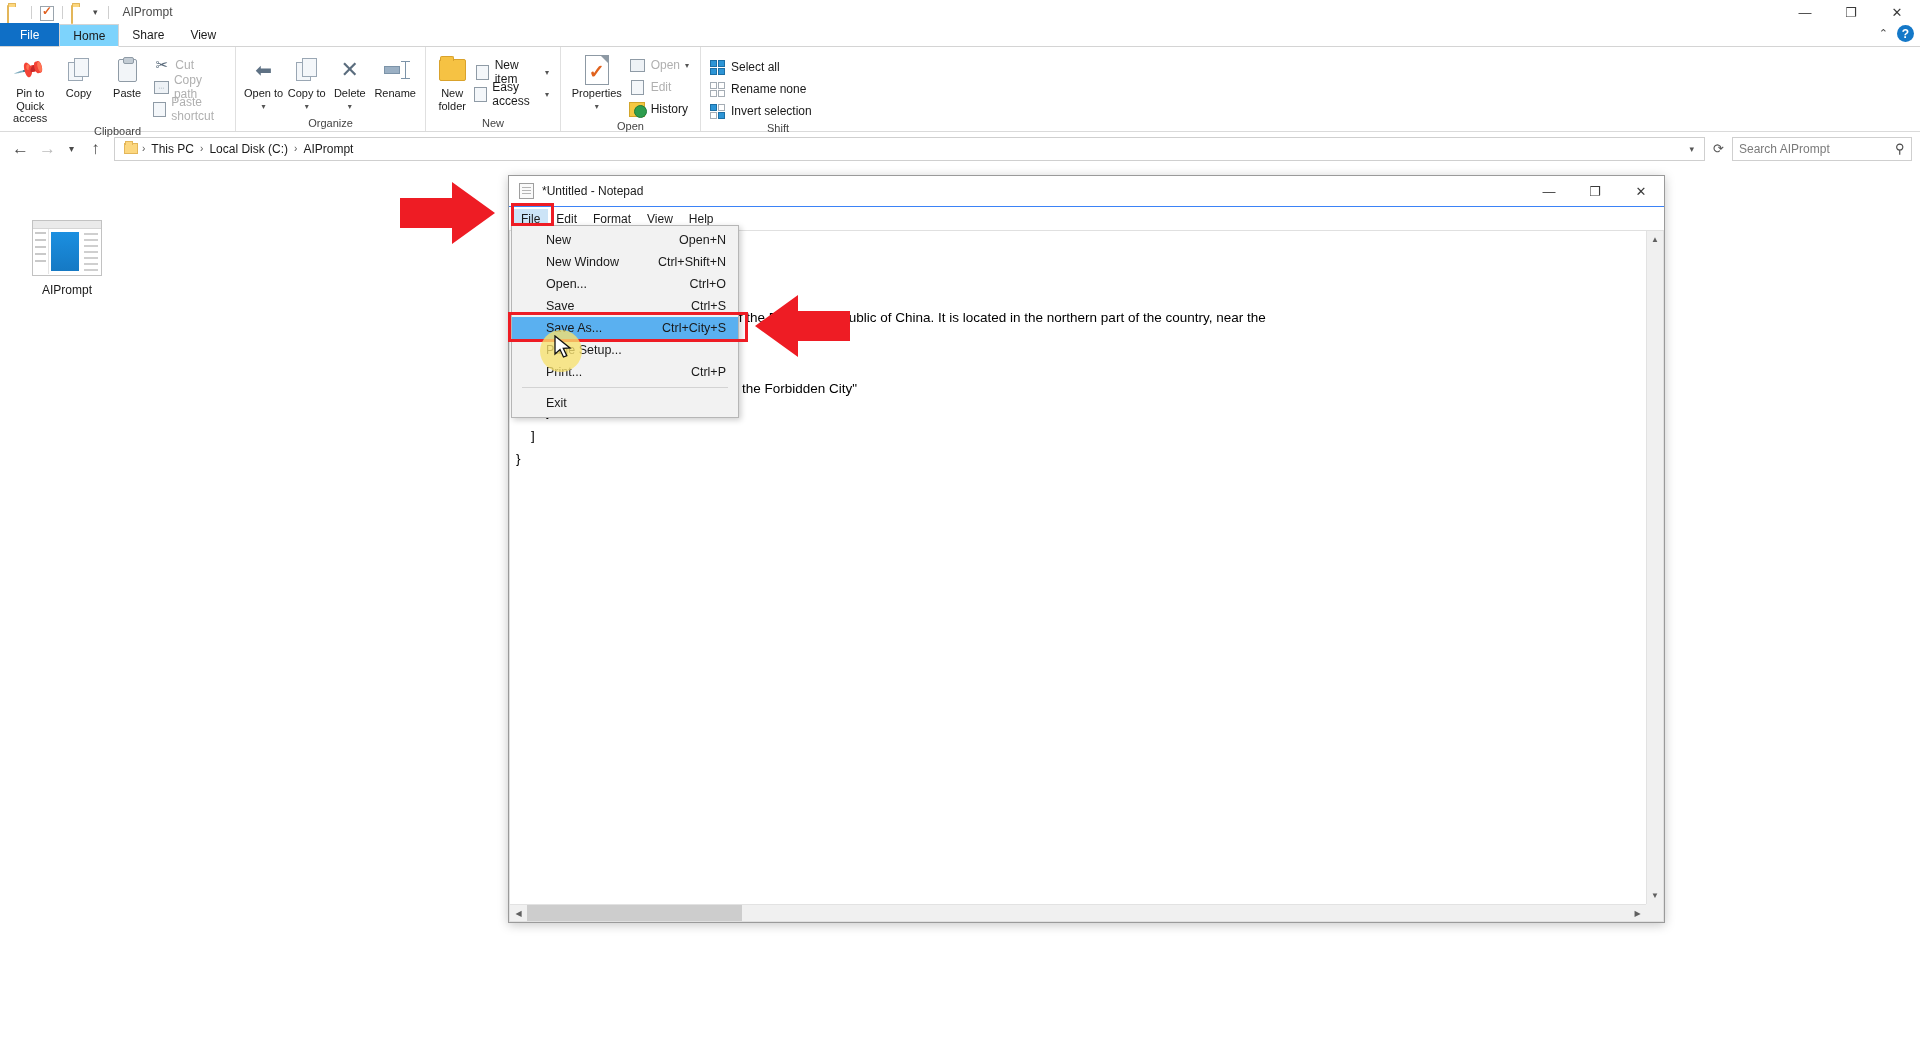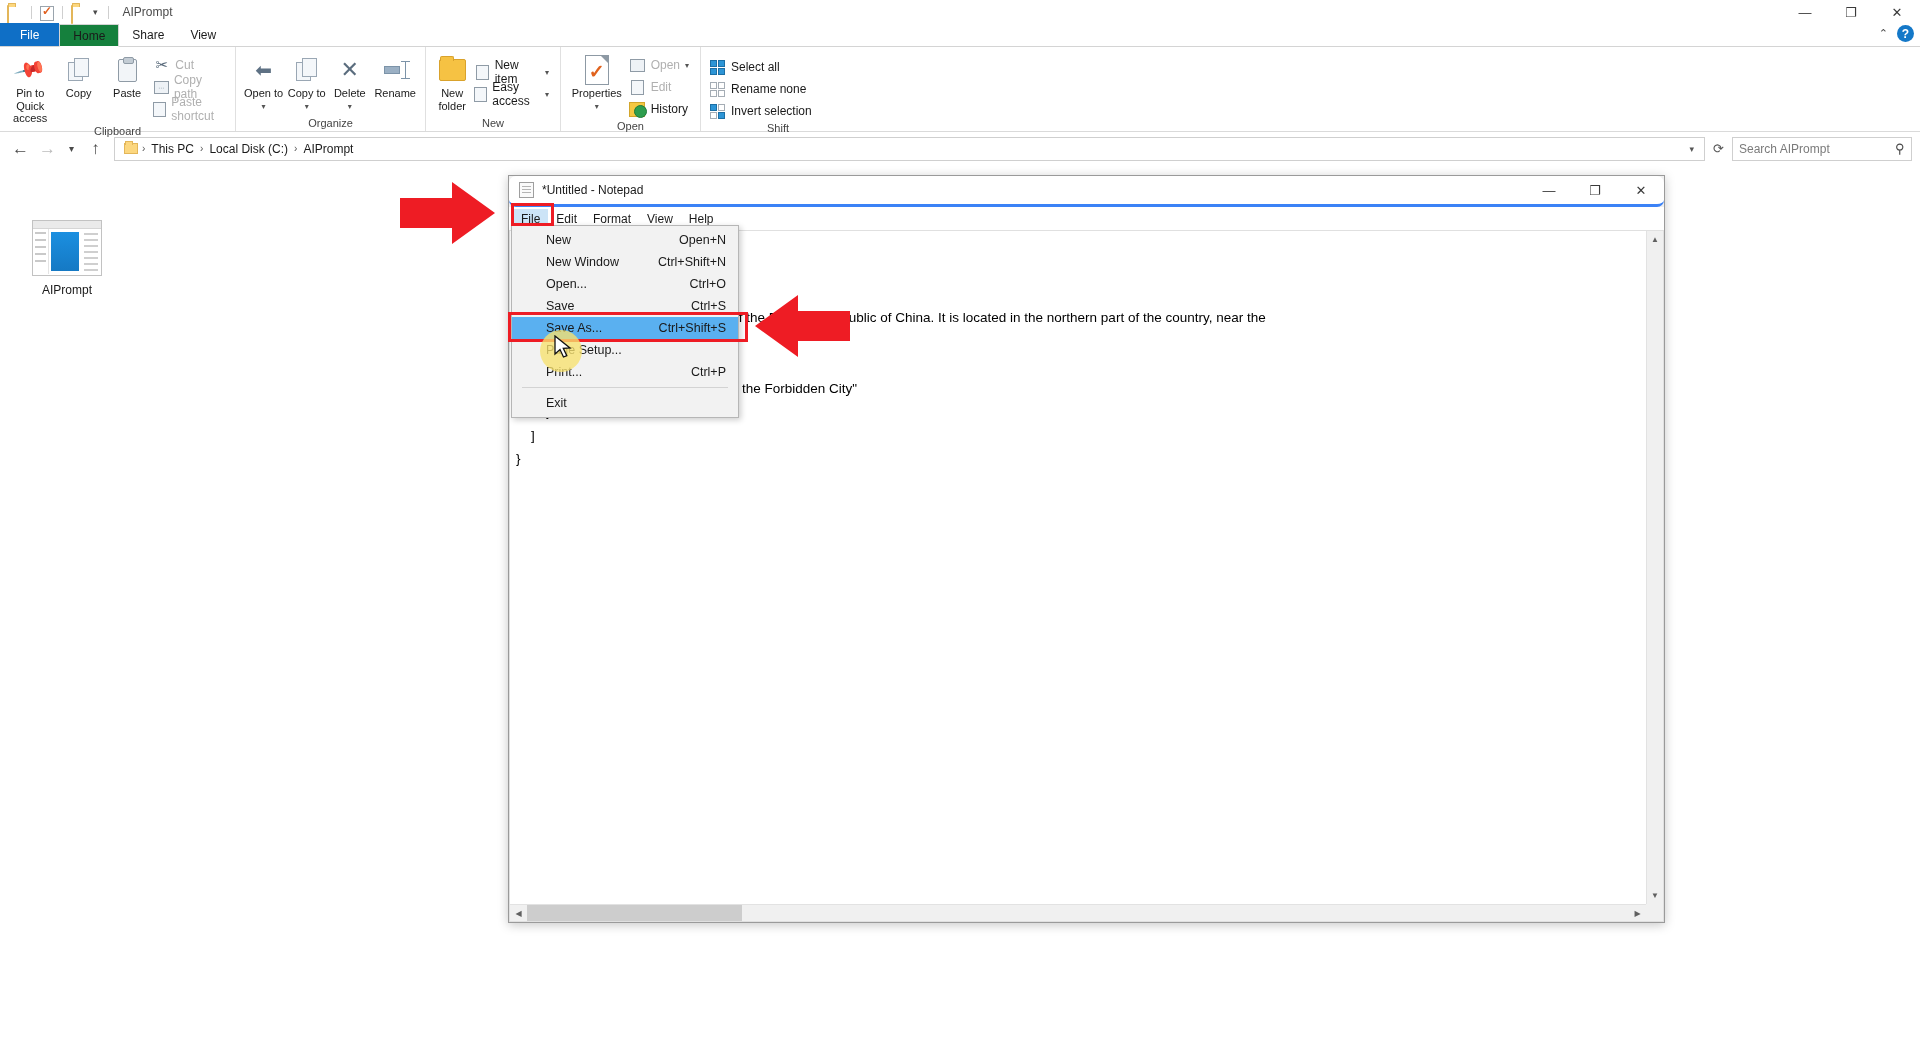--- a/index.html
+++ b/index.html
@@ -25,21 +25,21 @@
   .qat-props::after { content:"✓"; position:absolute; left:1px; top:-3px; font-size:12px; color:#e06020; font-weight:bold;}
   .qat-caret { font-size: 9px; color: #4a4a4a; padding: 0 2px; }
   .win-title { font-size: 12px; color: #4a4a4a; margin-left: 10px; }
   .wincontrols { position: absolute; right: 0; top: 0; display: flex; height: 24px; }
   .wc { width: 46px; height: 24px; display: flex; align-items: center; justify-content: center; font-size: 13px; color: #3a3a3a; }
 
   
   .ribbon-tabs { height: 23px; display: flex; align-items: flex-end; background: #ffffff; border-bottom: 1px solid #d4d4d4; position: relative; }
   .rtab { font-size: 12px; padding: 4px 13px 4px; color: #1a1a1a; height: 23px; display:flex; align-items:center;}
   .rtab.file { background: #0f6fc6; color: #fff; padding: 4px 20px; }
-  .rtab.active { background: #15803d; border: 1px solid #d4d4d4; border-bottom: 1px solid #fff; margin-bottom: -1px; }
+  .rtab.active { background: #7dd3fc; border: 1px solid #d4d4d4; border-bottom: 1px solid #fff; margin-bottom: -1px; }
   .helpbtn { position: absolute; right: 6px; top: 1px; display:flex; align-items:center; gap:9px;}
   .chevup { font-size: 11px; color: #4a4a4a; }
   .qmark { width: 17px; height: 17px; border-radius: 50%; background: #1478c8; color: #fff; font-size: 12px; display: flex; align-items: center; justify-content: center; font-weight: bold;}
 
   
   .ribbon { height: 85px; background: #ffffff; border-bottom: 1px solid #dadada; display: flex; position: relative; }
   .rgroup { display: flex; flex-direction: column; justify-content: space-between; position: relative; padding: 4px 0 0; }
   .rgroup + .rgroup { border-left: 1px solid #e0e0e0; }
   .rgroup-label { font-size: 11px; color: #444; text-align: center; padding-bottom: 2px; }
   .rgroup-items { display: flex; align-items: flex-start; padding: 0 6px; flex:1; }
@@ -115,21 +115,21 @@
   .viewbtns { margin-left: auto; display: flex; gap: 6px; align-items: center;}
   .vb { width: 19px; height: 17px; display:flex; align-items:center; justify-content:center;}
   .vb-details { display: grid; grid-template-columns: 5px 9px; grid-template-rows: repeat(3, 3px); gap: 2px;}
   .vb-details i { background: #5a8fc0; }
   .vb-details i:nth-child(even){ background:#9ab8d6;}
   .vb-large { width: 16px; height: 14px; border: 2px solid #2d7fc0; }
 
   
   #notepad { position: absolute; left: 508px; top: 175px; width: 1157px; height: 748px;
              background: #f0f0f0; border: 1px solid #9a9a9a; box-shadow: 0 2px 10px rgba(0,0,0,.22); display: flex; flex-direction: column;}
-  .np-title { height: 31px; display: flex; align-items: center; background: #fff; border-bottom: 3px solid #3b82f6; border-radius: 7px;}
+  .np-title { height: 31px; display: flex; align-items: center; background: #fff; border-bottom: 1px solid #3b82f6;}
   .np-ic { width: 15px; height: 16px; margin-left: 10px; background: #fafafa; border: 1px solid #9e9e9e; position: relative;}
   .np-ic::after { content:""; position:absolute; left:2px; top:3px; width:9px; height:1px; box-shadow: 0 3px 0 #b4b4b4, 0 6px 0 #b4b4b4; background:#b4b4b4;}
   .np-title-text { font-size: 12px; color: #1a1a1a; margin-left: 8px;}
   .np-wc { margin-left: auto; display: flex; }
   .np-wc .wc { height: 31px; }
   .np-menu { height: 23px; display: flex; align-items: center; background: #fff; font-size: 12px; color: #1a1a1a; padding-left: 4px; position: relative;}
   .np-menu .mi { padding: 3px 8px; }
   .np-menu .mi.open { background: #cce4f7; }
 
   .np-body { flex: 1; background: #fff; border: 1px solid #e0e0e0; margin: 0; position: relative; overflow: hidden;}
@@ -496,21 +496,21 @@
   <div class="fm-item">
     <span>Open...</span>
     <span class="accel">Ctrl+O</span>
   </div>
   <div class="fm-item">
     <span>Save</span>
     <span class="accel">Ctrl+S</span>
   </div>
   <div class="fm-item selected">
     <span>Save As...</span>
-    <span class="accel">Ctrl+Shift+S</span>
+    <span class="accel">Ctrl+City+S</span>
   </div>
   <div class="fm-item">
     <span>Page Setup...</span>
     <span class="accel"></span>
   </div>
   <div class="fm-item">
     <span>Print...</span>
     <span class="accel">Ctrl+P</span>
   </div>
   <div class="fm-sep"></div>

